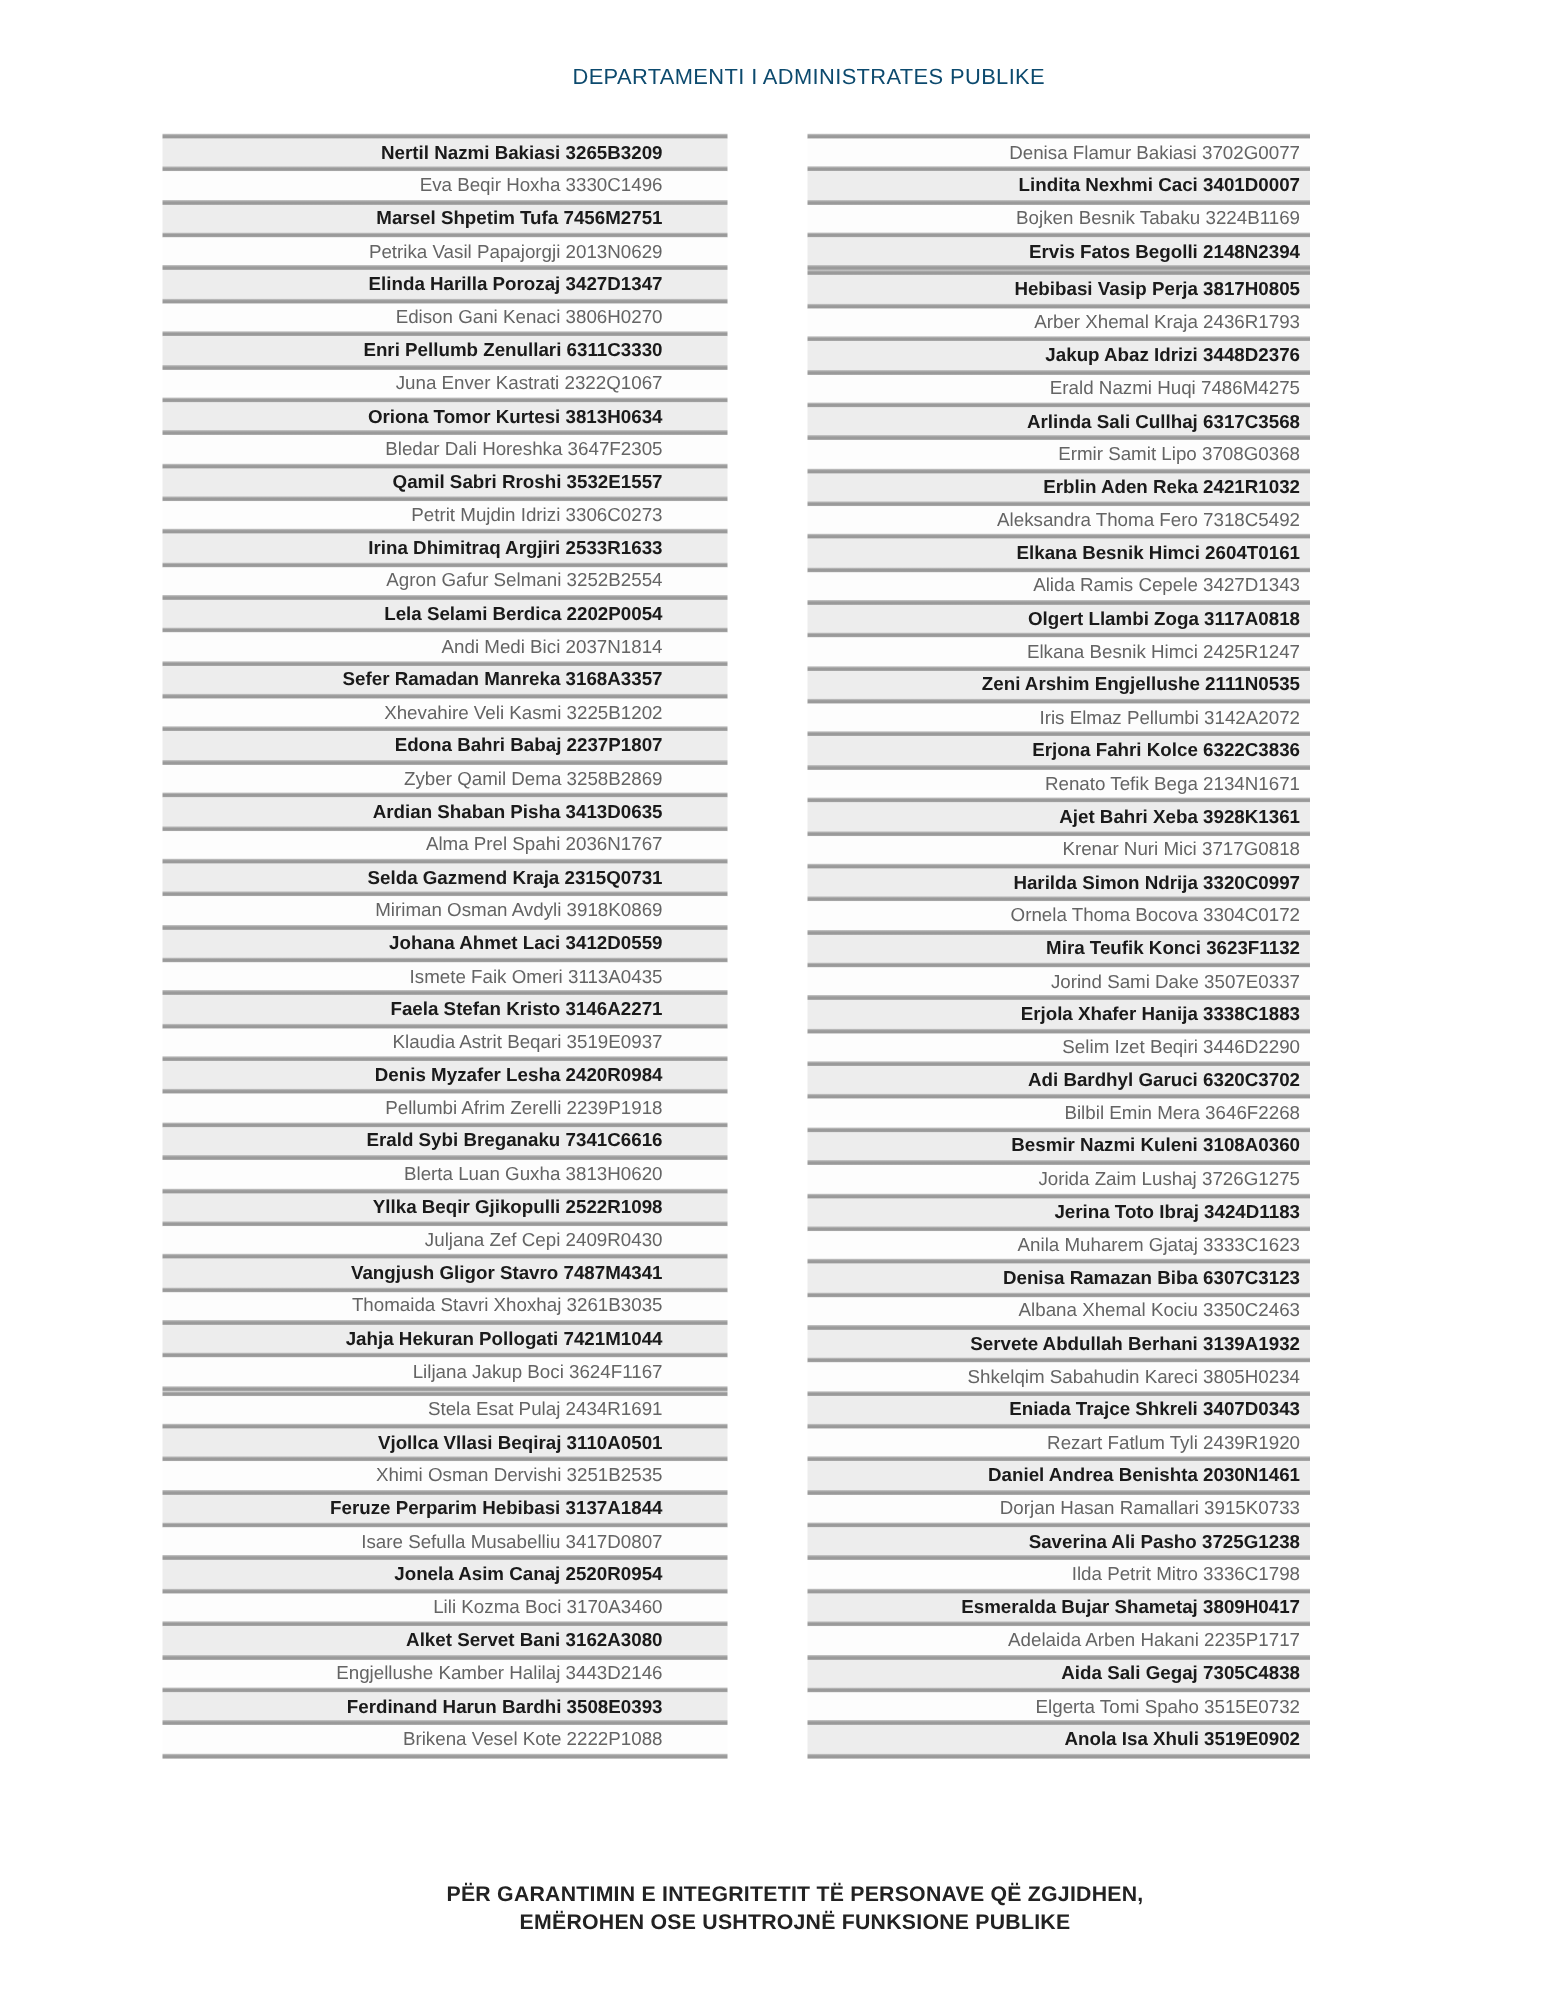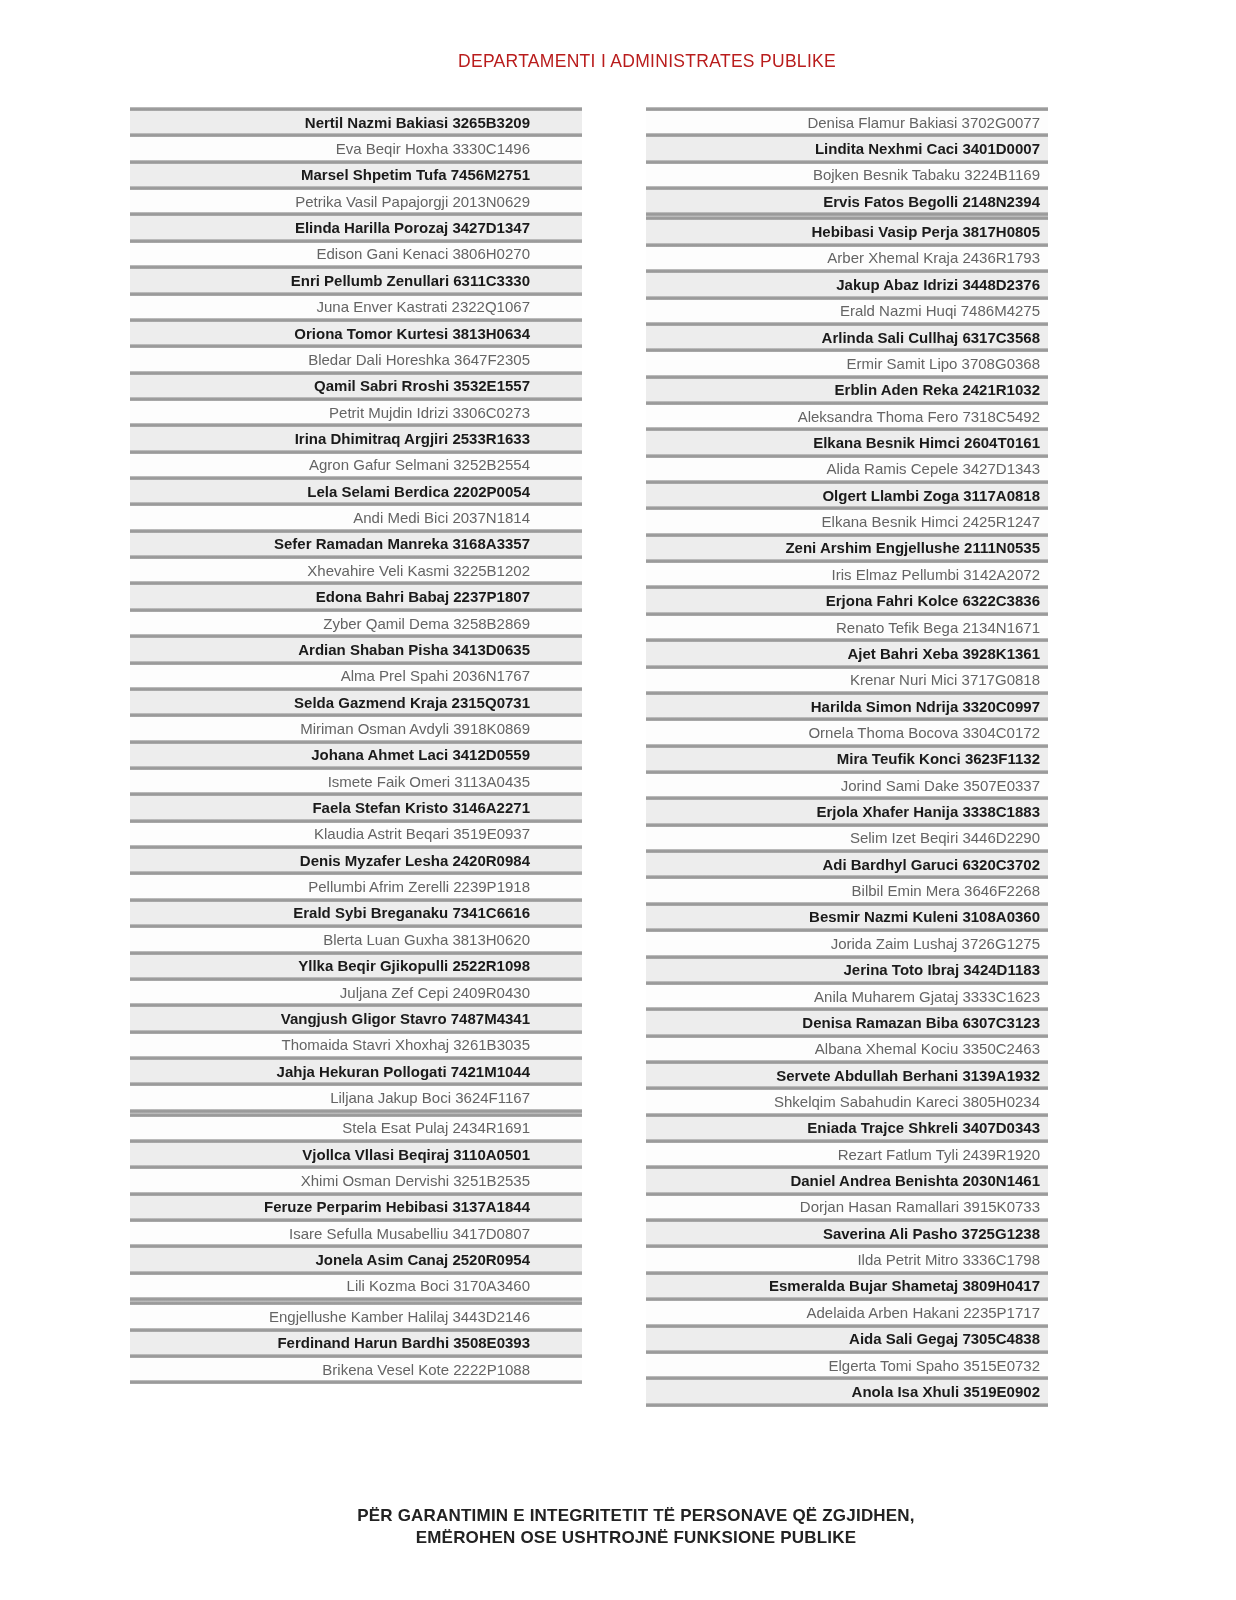--- a/index.html
+++ b/index.html
@@ -19,21 +19,21 @@
     overflow:hidden;
     background:var(--page-bg);
     font-family:"Liberation Sans", sans-serif;
   }
   .page-title{
     position:absolute;
     top:51px;left:400px;width:494px;
     text-align:center;
     font-size:17.5px;
     letter-spacing:0.3px;
-    color:#b91c1c;
+    color:#0c4a6e;
     white-space:nowrap;
   }
   .column{
     position:absolute;
     top:107px;
   }
   .col-left{left:130px;width:452px;}
   .col-right{left:646px;width:402px;}
   .sep{
     height:4px;
@@ -159,20 +159,21 @@
       <div class="entry">Xhimi Osman Dervishi 3251B2535</div>
       <div class="sep"></div>
       <div class="entry emph">Feruze Perparim Hebibasi 3137A1844</div>
       <div class="sep"></div>
       <div class="entry">Isare Sefulla Musabelliu 3417D0807</div>
       <div class="sep"></div>
       <div class="entry emph">Jonela Asim Canaj 2520R0954</div>
       <div class="sep"></div>
       <div class="entry">Lili Kozma Boci 3170A3460</div>
       <div class="sep"></div>
+      <div class="entry emph">Alket Servet Bani 3162A3080</div>
       <div class="sep"></div>
       <div class="entry">Engjellushe Kamber Halilaj 3443D2146</div>
       <div class="sep"></div>
       <div class="entry emph">Ferdinand Harun Bardhi 3508E0393</div>
       <div class="sep"></div>
       <div class="entry">Brikena Vesel Kote 2222P1088</div>
       <div class="sep"></div>
     </div>
   <div class="column col-right" id="col-right">
       <div class="sep"></div>

